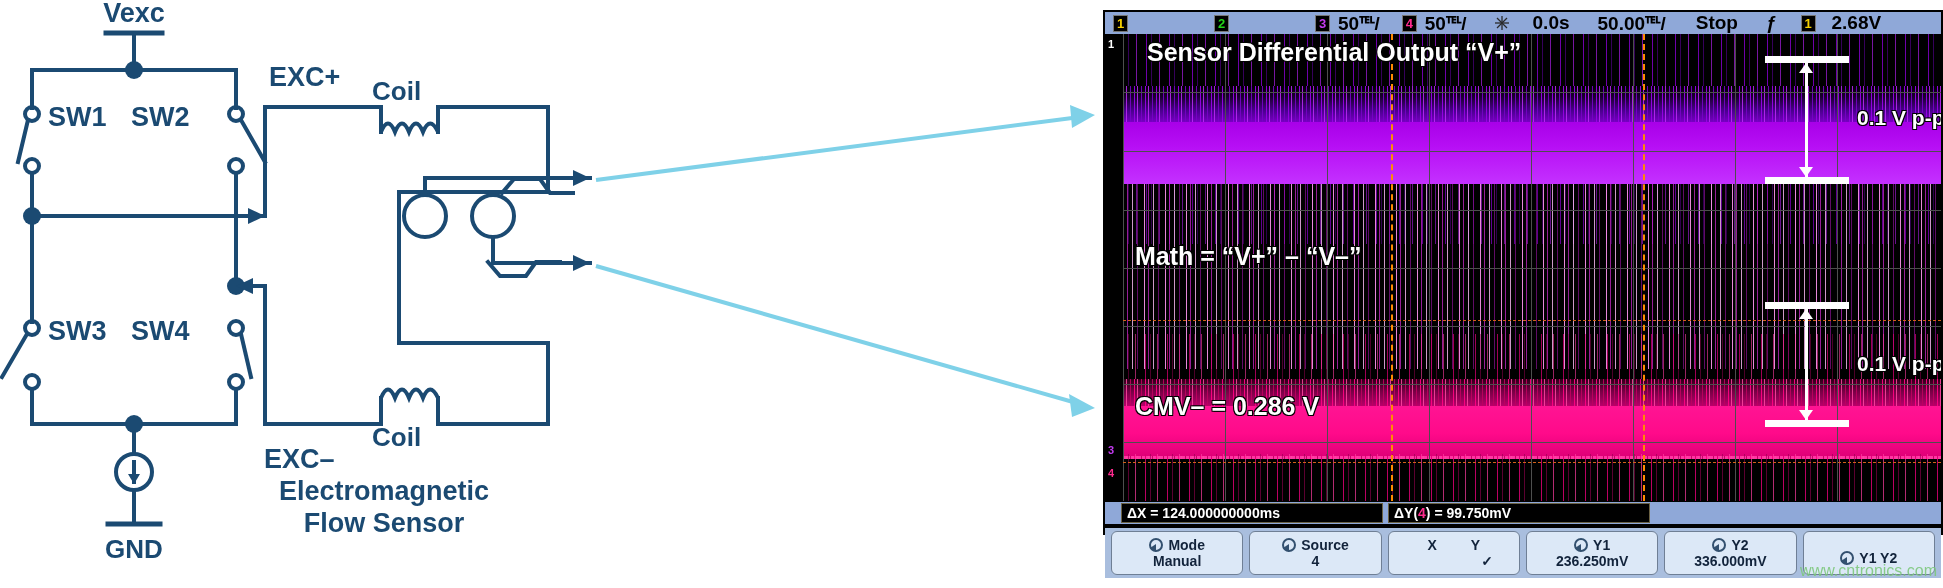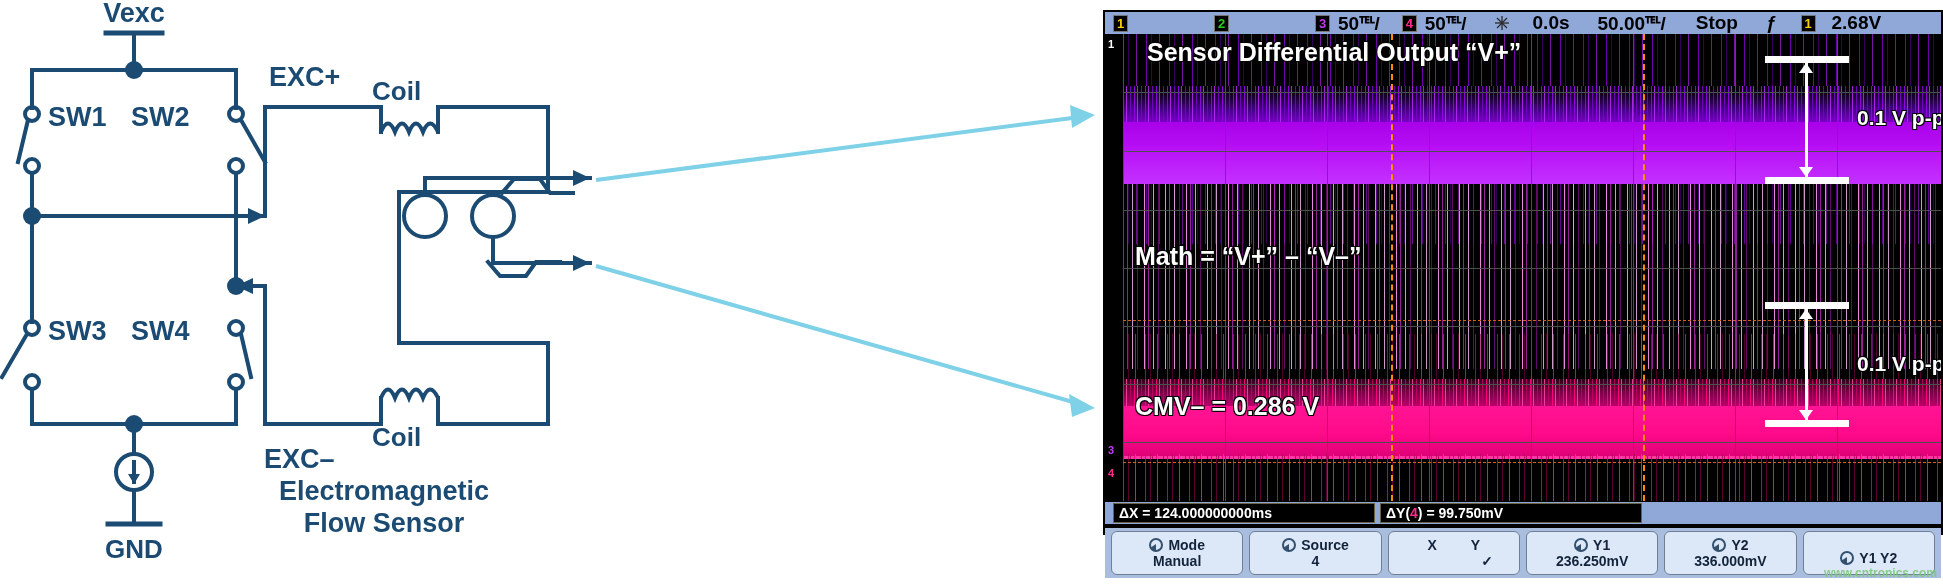--- a/index.html
+++ b/index.html
@@ -77,37 +77,37 @@
   .ppbar{position:absolute;height:7px;background:#fff;width:84px;}
   .pparrow{position:absolute;left:40px;width:3px;background:#fff;}
   .pparrow:before,.pparrow:after{content:"";position:absolute;left:-6px;border-left:7px solid transparent;border-right:7px solid transparent;}
   .pparrow:before{top:0;border-bottom:10px solid #fff;}
   .pparrow:after{bottom:0;border-top:10px solid #fff;}
 
   .edgebox{position:absolute;left:0;width:12px;height:13px;background:#000;color:#fff;font-size:11px;font-weight:bold;
      display:flex;align-items:center;justify-content:center;z-index:6;}
 
   
-  .measbar{position:absolute;left:2px;top:492px;width:836px;height:22px;background:#8fa8d8;display:flex;align-items:center;gap:5px;padding-left:8px;box-sizing:border-box;}
+  .measbar{position:absolute;left:2px;top:492px;width:836px;height:22px;background:#8fa8d8;display:flex;align-items:center;gap:5px;padding-left:16px;box-sizing:border-box;}
   .measbox{background:#000;color:#fff;border:1px solid #6b6244;height:18px;display:flex;align-items:center;
       padding:0 5px;font-size:14px;font-weight:bold;font-family:"Liberation Sans",sans-serif;white-space:nowrap;}
   .measbox .hl{color:#ff2b8f;}
 
   
   .softbar{position:absolute;left:2px;top:518px;width:836px;height:50px;background:#a9bede;
       display:flex;align-items:center;gap:6px;padding:4px 6px;box-sizing:border-box;}
   .softkey{flex:1;height:42px;background:#dce8f7;border:1px solid #6f7f95;border-radius:6px;
       display:flex;flex-direction:column;align-items:center;justify-content:center;
       font-size:14px;font-weight:bold;color:#12233b;line-height:1.15;position:relative;}
   .softkey .k1{display:flex;align-items:center;gap:5px;}
   .softkey .k2{}
   .sk-icon{width:14px;height:14px;border:2px solid #33506f;border-radius:50%;position:relative;box-sizing:border-box;}
   .sk-icon:after{content:"";position:absolute;left:-1px;top:4px;border-top:4px solid transparent;border-bottom:4px solid transparent;border-right:6px solid #33506f;}
   .xy-row{display:flex;gap:34px;}
-  .wm{position:absolute;right:4px;bottom:-2px;color:#7ec87e;font-size:12px;font-weight:bold;font-family:"Liberation Sans",sans-serif;opacity:.9;}
+  .wm{position:absolute;right:4px;bottom:-2px;color:#7ec87e;font-size:16px;font-weight:normal;font-family:"Liberation Sans",sans-serif;opacity:.9;}
 </style>
 </head>
 <body>
 
 <div id="circuit">
 <svg width="1100" height="588" viewBox="0 0 1100 588" xmlns="http://www.w3.org/2000/svg">
   <g stroke="#1b4a72" stroke-width="4" fill="none" stroke-linecap="square">
 
     <line x1="106" y1="33" x2="162" y2="33" stroke-width="5"></line>
     <line x1="134" y1="33" x2="134" y2="70"></line>

